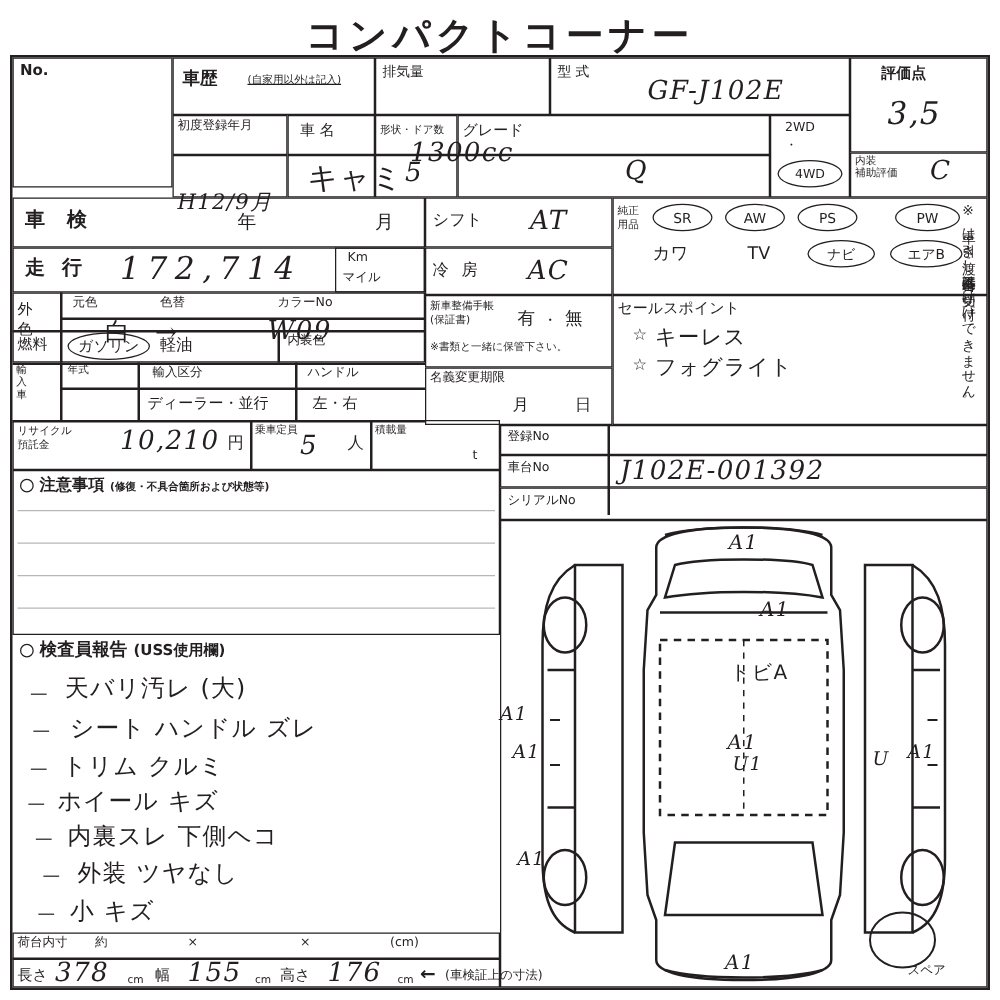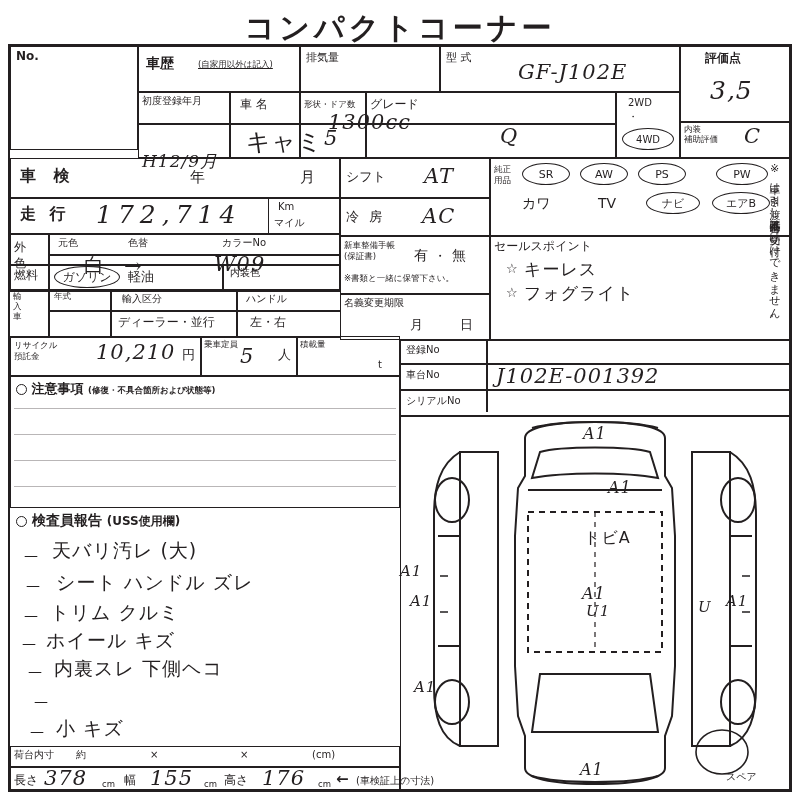--- a/index.html
+++ b/index.html
@@ -225,20 +225,21 @@
   <div class="lbl b" style="left:16px;top:513px;font-size:14px;">
     <span class="circ"></span>
     <span>検査員報告</span>
     <span style="font-size:12px;">(USS使用欄)</span>
   </div>
   <div class="hw jp" style="left:52px;top:538px;font-size:19px;">天バリ汚レ (大)</div>
   <div class="hw jp" style="left:56px;top:570px;font-size:19px;">シート ハンドル ズレ</div>
   <div class="hw jp" style="left:50px;top:600px;font-size:19px;">トリム クルミ</div>
   <div class="hw jp" style="left:46px;top:628px;font-size:19px;">ホイール キズ</div>
   <div class="hw jp" style="left:54px;top:656px;font-size:19px;">内裏スレ 下側ヘコ</div>
+  <div class="hw jp" style="left:62px;top:686px;font-size:19px;">外装 ツヤなし</div>
   <div class="hw jp" style="left:56px;top:716px;font-size:19px;">小 キズ</div>
   <div class="lbl" style="left:24px;top:548px;font-size:14px;">—</div>
   <div class="lbl" style="left:26px;top:578px;font-size:14px;">—</div>
   <div class="lbl" style="left:24px;top:608px;font-size:14px;">—</div>
   <div class="lbl" style="left:22px;top:636px;font-size:14px;">—</div>
   <div class="lbl" style="left:28px;top:664px;font-size:14px;">—</div>
   <div class="lbl" style="left:34px;top:694px;font-size:14px;">—</div>
   <div class="lbl" style="left:30px;top:724px;font-size:14px;">—</div>
 
   <div class="bx" style="left:10px;top:746px;width:390px;height:44px;border-width:1.4px;"></div>

